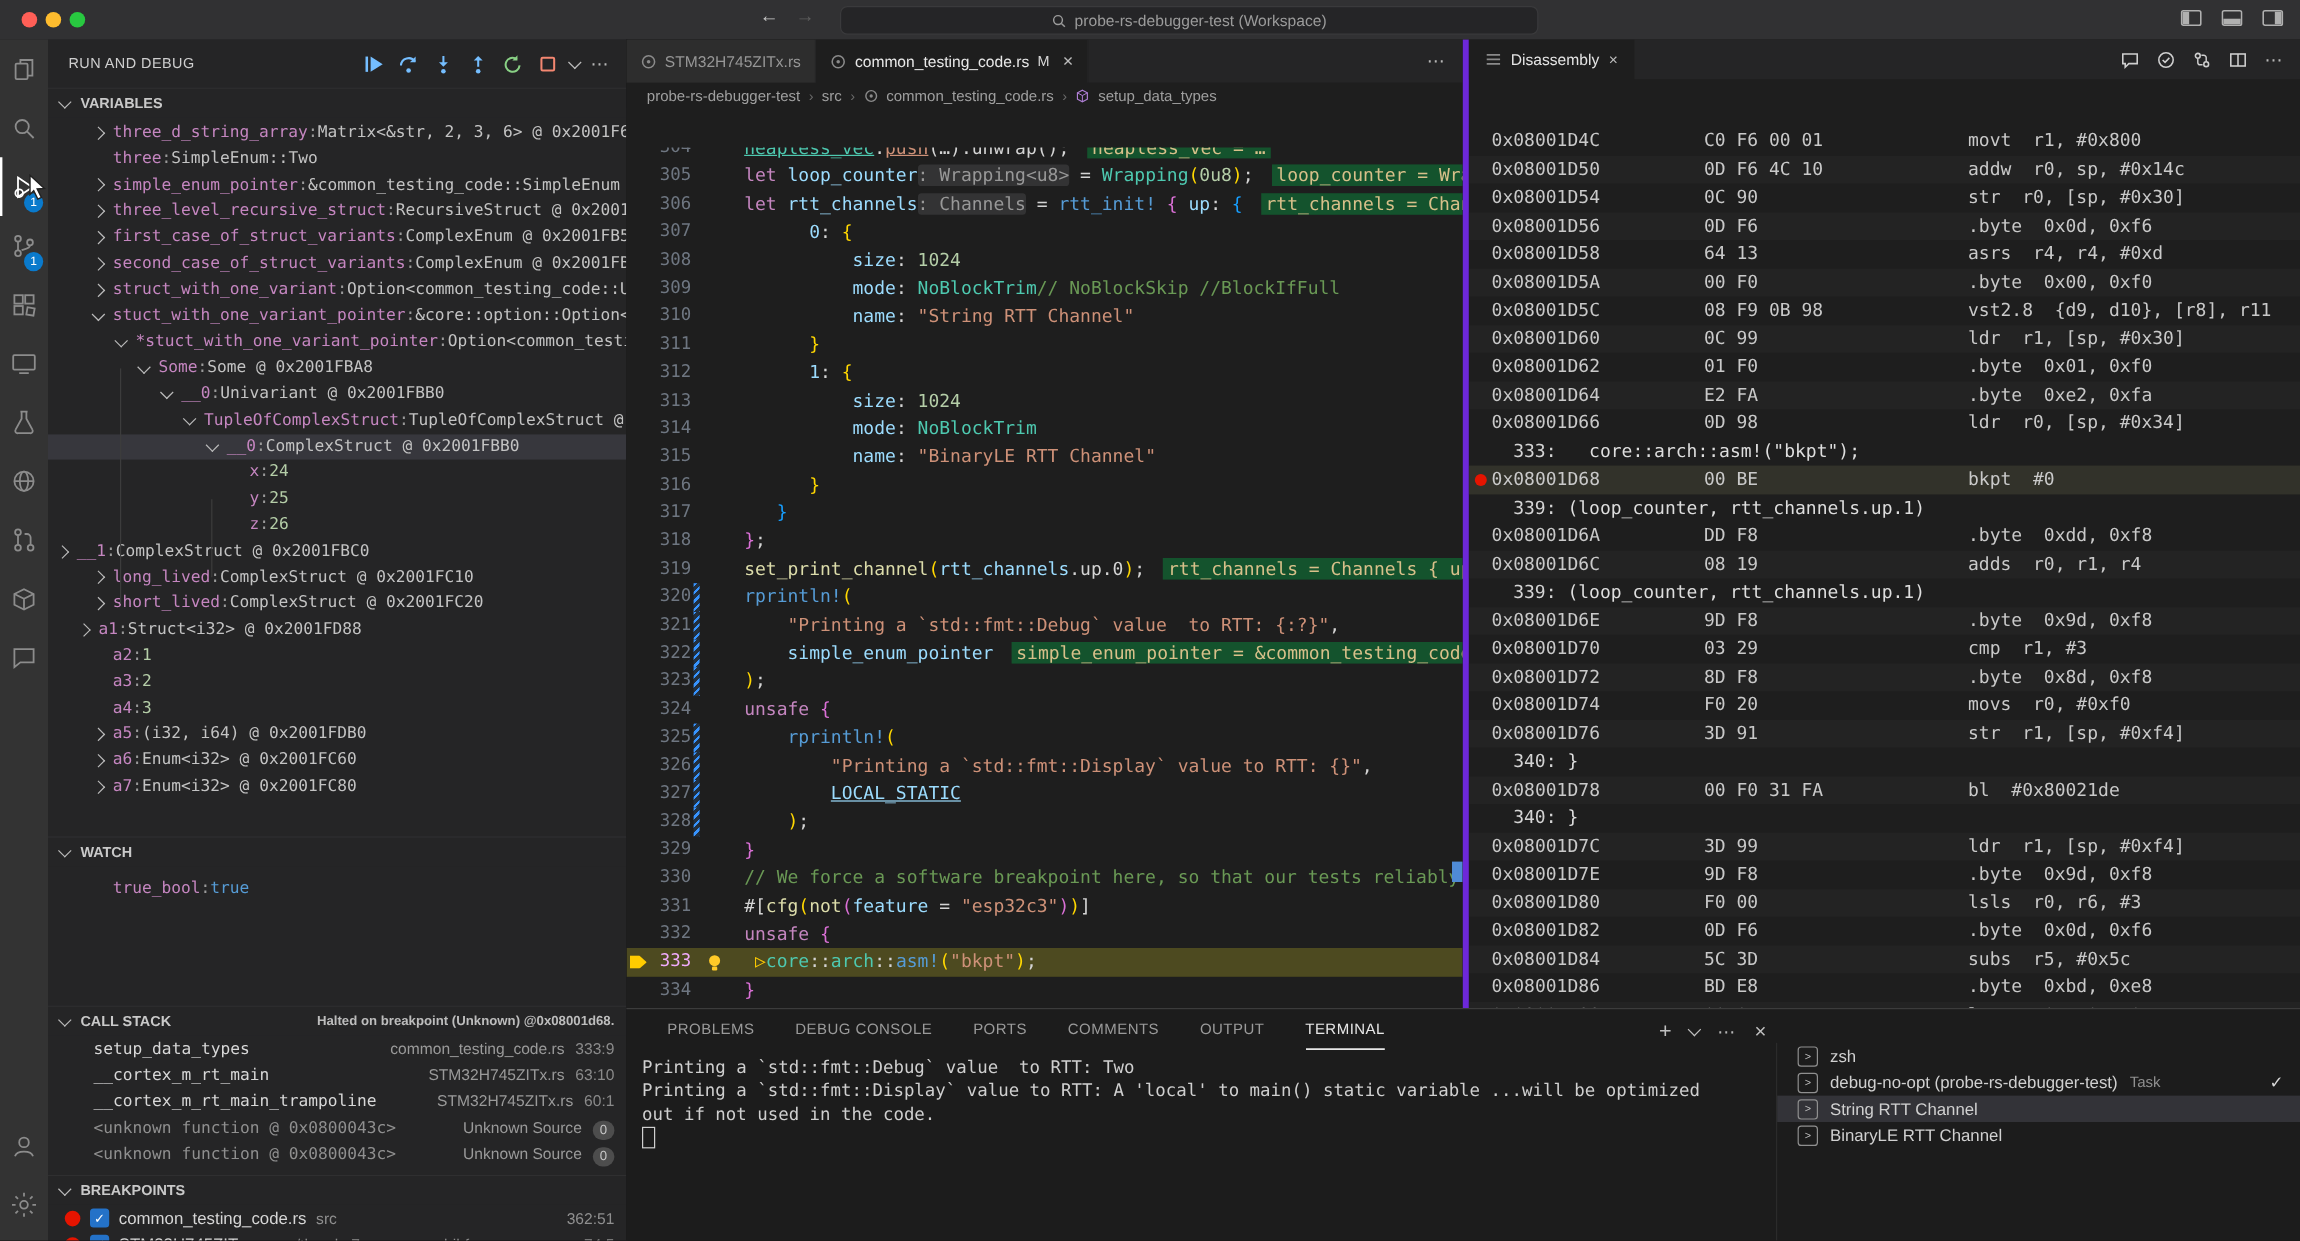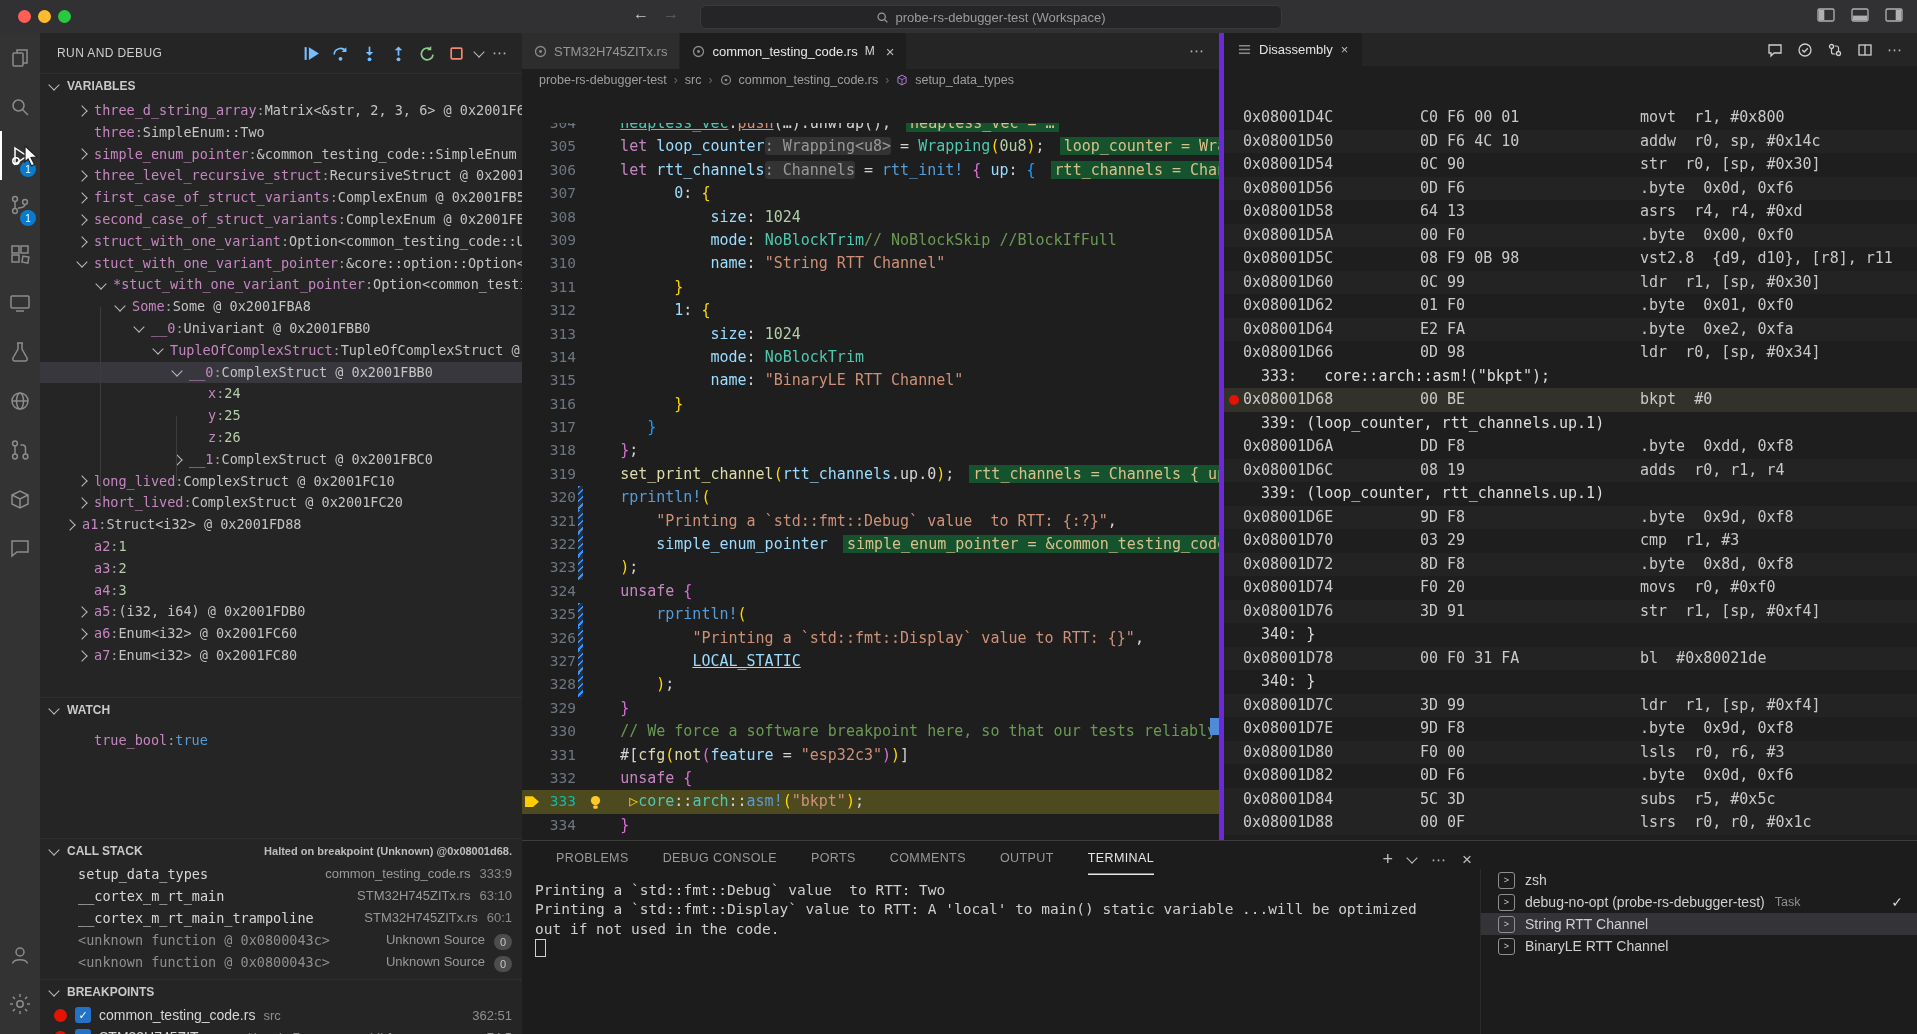--- a/index.html
+++ b/index.html
@@ -81,21 +81,21 @@
   .breadcrumb{position:absolute;top:36px;left:0;right:0;height:21px;display:flex;align-items:center;gap:7px;
               padding-left:17px;font-size:12.5px;color:#9f9f9f;background:#1e1e1e;}
   .bc-sep{color:#6a6a6a;font-size:12px;}
   #code-lines{position:absolute;top:90px;left:0;right:0;bottom:0;overflow:hidden;}
   #code-inner{transform:translateY(-11px);}
   .code-line{height:23.4px;line-height:23.4px;display:flex;white-space:pre;position:relative;
              font-family:"DejaVu Sans Mono",monospace;font-size:15px;}
   .code-line.cur{background:#4d4a20;}
   .gutter{width:62px;flex:none;position:relative;display:inline-block;}
   .lnum{position:absolute;right:8px;color:#6e7681;font-size:14.5px;}
-  .lncur{color:#14b8a6;}
+  .lncur{color:#f0abfc;}
   .curarrow{position:absolute;left:3px;top:6px;width:14px;height:11px;background:#ffcc00;
             clip-path:polygon(0 0,55% 0,100% 50%,55% 100%,0 100%);}
   .chgbar{position:absolute;left:56px;top:0;width:5px;height:23.4px;
           background:repeating-linear-gradient(135deg,#3794ff 0,#3794ff 2px,rgba(55,148,255,.15) 2px,rgba(55,148,255,.15) 5px);}
   .bulb{position:absolute;left:67px;top:4px;}
   .ctext{display:inline-block;}
   .tk-p{color:#d4d4d4}.tk-kw{color:#c586c0}.tk-ty{color:#4ec9b0}.tk-fn{color:#dcdcaa}.tk-mc{color:#569cd6}
   .tk-st{color:#ce9178}.tk-nu{color:#b5cea8}.tk-cm{color:#6a9955}.tk-vr{color:#9cdcfe}
   .tk-b1{color:#ffd700}.tk-b2{color:#da70d6}.tk-b3{color:#179fff}
   .tk-in{color:#989898;background:#333334;border-radius:3px;}
@@ -432,21 +432,21 @@
           <span class="vname">y</span>
           <span class="vcolon">: </span>
           <span class="vval vnum">25</span>
         </div>
         <div class="vrow" style="padding-left: 144px;">
           <span class="varrow"></span>
           <span class="vname">z</span>
           <span class="vcolon">: </span>
           <span class="vval vnum">26</span>
         </div>
-        <div class="vrow" style="padding-left: 125px;">
+        <div class="vrow" style="">
           <span class="varrow">
             <i class="chev right"></i>
           </span>
           <span class="vname">__1</span>
           <span class="vcolon">: </span>
           <span class="vval">ComplexStruct @ 0x2001FBC0</span>
         </div>
         <div class="vrow" style="padding-left: 30px;">
           <span class="varrow">
             <i class="chev right"></i>
@@ -729,20 +729,21 @@
         <div class="d-row"><span class="d-addr">0x08001D74</span><span class="d-bytes">F0 20</span><span class="d-ins">movs  r0, #0xf0</span></div>
         <div class="d-row alt"><span class="d-addr">0x08001D76</span><span class="d-bytes">3D 91</span><span class="d-ins">str  r1, [sp, #0xf4]</span></div>
         <div class="d-src"><span class="d-lnum">340:</span><span class="d-stext"> }</span></div>
         <div class="d-row alt"><span class="d-addr">0x08001D78</span><span class="d-bytes">00 F0 31 FA</span><span class="d-ins">bl  #0x80021de</span></div>
         <div class="d-src"><span class="d-lnum">340:</span><span class="d-stext"> }</span></div>
         <div class="d-row alt"><span class="d-addr">0x08001D7C</span><span class="d-bytes">3D 99</span><span class="d-ins">ldr  r1, [sp, #0xf4]</span></div>
         <div class="d-row"><span class="d-addr">0x08001D7E</span><span class="d-bytes">9D F8</span><span class="d-ins">.byte  0x9d, 0xf8</span></div>
         <div class="d-row alt"><span class="d-addr">0x08001D80</span><span class="d-bytes">F0 00</span><span class="d-ins">lsls  r0, r6, #3</span></div>
         <div class="d-row"><span class="d-addr">0x08001D82</span><span class="d-bytes">0D F6</span><span class="d-ins">.byte  0x0d, 0xf6</span></div>
         <div class="d-row alt"><span class="d-addr">0x08001D84</span><span class="d-bytes">5C 3D</span><span class="d-ins">subs  r5, #0x5c</span></div>
+        <div class="d-row"><span class="d-addr">0x08001D86</span><span class="d-bytes">BD E8</span><span class="d-ins">.byte  0xbd, 0xe8</span></div>
         <div class="d-row alt"><span class="d-addr">0x08001D88</span><span class="d-bytes">00 0F</span><span class="d-ins">lsrs  r0, r0, #0x1c</span></div>
       </div>
   </div>
 
   <div class="panel">
     <div id="panel-tabs">
         <span class="ptab">PROBLEMS</span>
         <span class="ptab">DEBUG CONSOLE</span>
         <span class="ptab">PORTS</span>
         <span class="ptab">COMMENTS</span>

